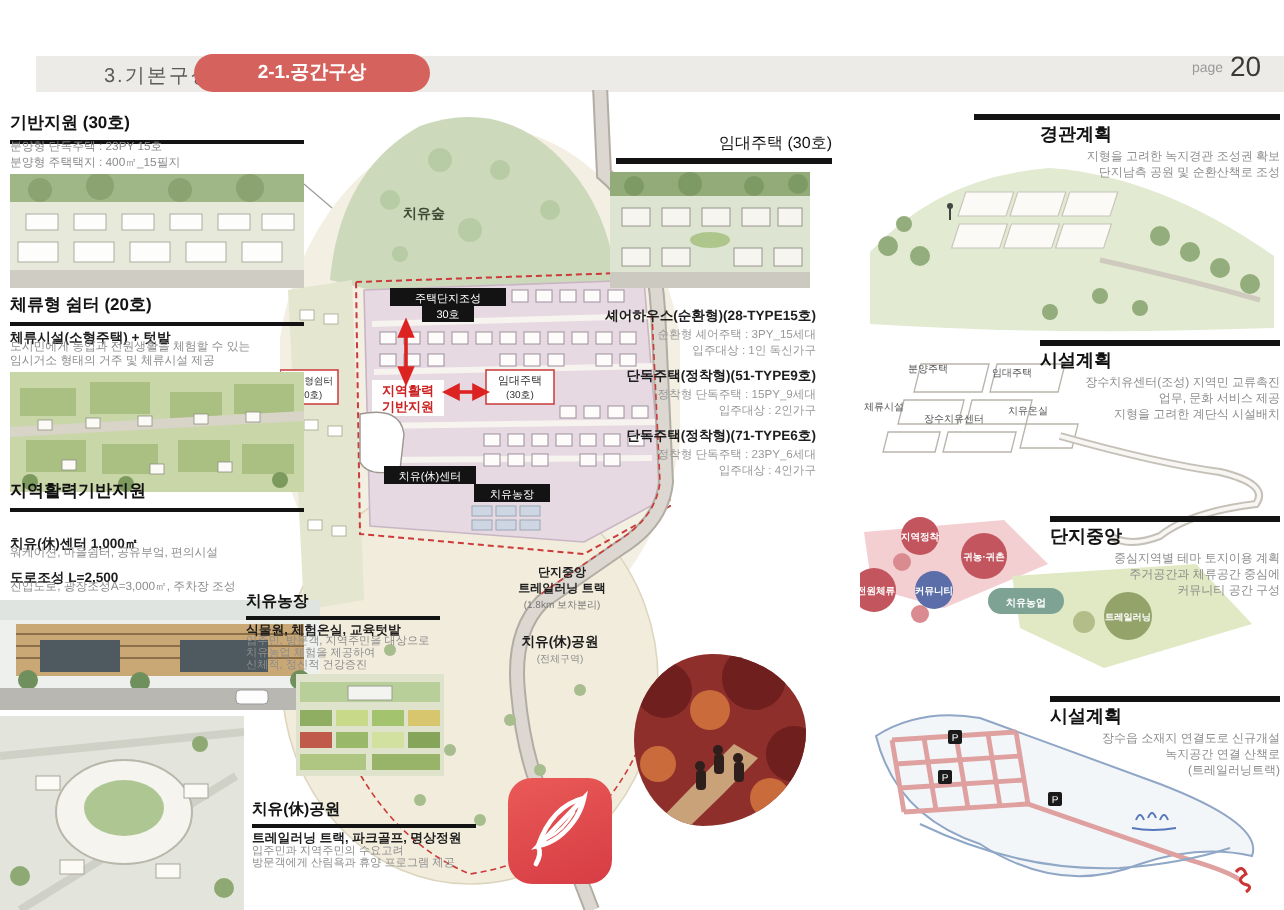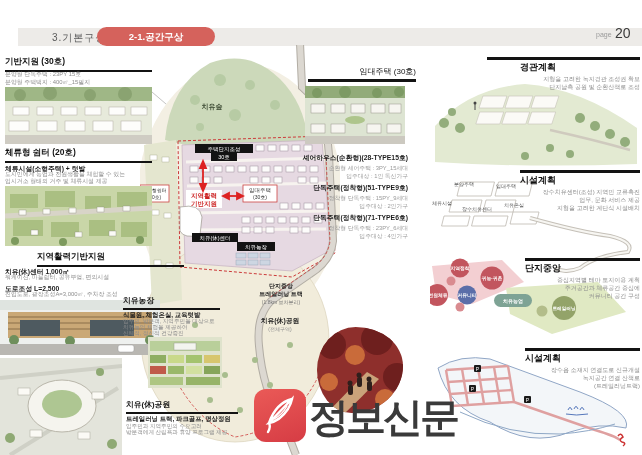--- a/index.html
+++ b/index.html
@@ -251,21 +251,21 @@
         <rect x="70" y="46" width="7" height="5"></rect>
         <rect x="104" y="45" width="7" height="5"></rect>
     </g>
     <g fill="#7d9a5e">
         <circle cx="10" cy="55" r="4"></circle>
         <circle cx="58" cy="56" r="4"></circle>
         <circle cx="135" cy="54" r="4"></circle>
       </g>
   </svg>
 
-  <div class="abs sec-title" style="left:5px;top:251px;width:147px;margin-left:32px;">지역활력기반지원</div>
+  <div class="abs sec-title" style="left:5px;top:240px;width:147px;">지역활력기반지원</div>
   <div class="abs sub" style="left:5px;top:265px;">치유(休)센터 1,000㎡</div>
   <div class="abs small" style="left:5px;top:274px;">워케이션, 마을쉼터, 공유부엌, 편의시설</div>
   <div class="abs sub" style="left:5px;top:282px;">도로조성 L=2,500</div>
   <div class="abs small" style="left:5px;top:291px;">진입도로, 광장조성A=3,000㎡, 주차장 조성</div>
   <svg class="abs" style="left:0px;top:300px;" width="160" height="55">
     <rect width="160" height="55" fill="#eef0ee"></rect>
     <rect y="0" width="160" height="10" fill="#dfe4e0"></rect>
     <rect x="8" y="12" width="144" height="26" fill="#caa876"></rect>
     <g stroke="#8a6f48" stroke-width="1">
         <line x1="8" y1="17" x2="152" y2="17"></line>
@@ -516,15 +516,14 @@
       </g>
     </svg>
   </div>
 
   <div class="abs wm-icon" style="left:254px;top:389px;">
     <svg width="52" height="53" viewBox="0 0 52 53">
       <path d="M38,10 Q22,14 15,34 Q17,38 14,43 M15,34 Q26,32 34,20 Q37,15 38,10 Z" fill="none" stroke="#ffffff" stroke-width="2.4" stroke-linecap="round"></path>
       <path d="M20,30 Q28,26 33,17" fill="none" stroke="#ffffff" stroke-width="1.4" stroke-linecap="round"></path>
     </svg>
   </div>
-  <div class="abs wm-text" style="left:309px;top:390px;">정보신문</div>
 
 </div>
 
 </body></html>

